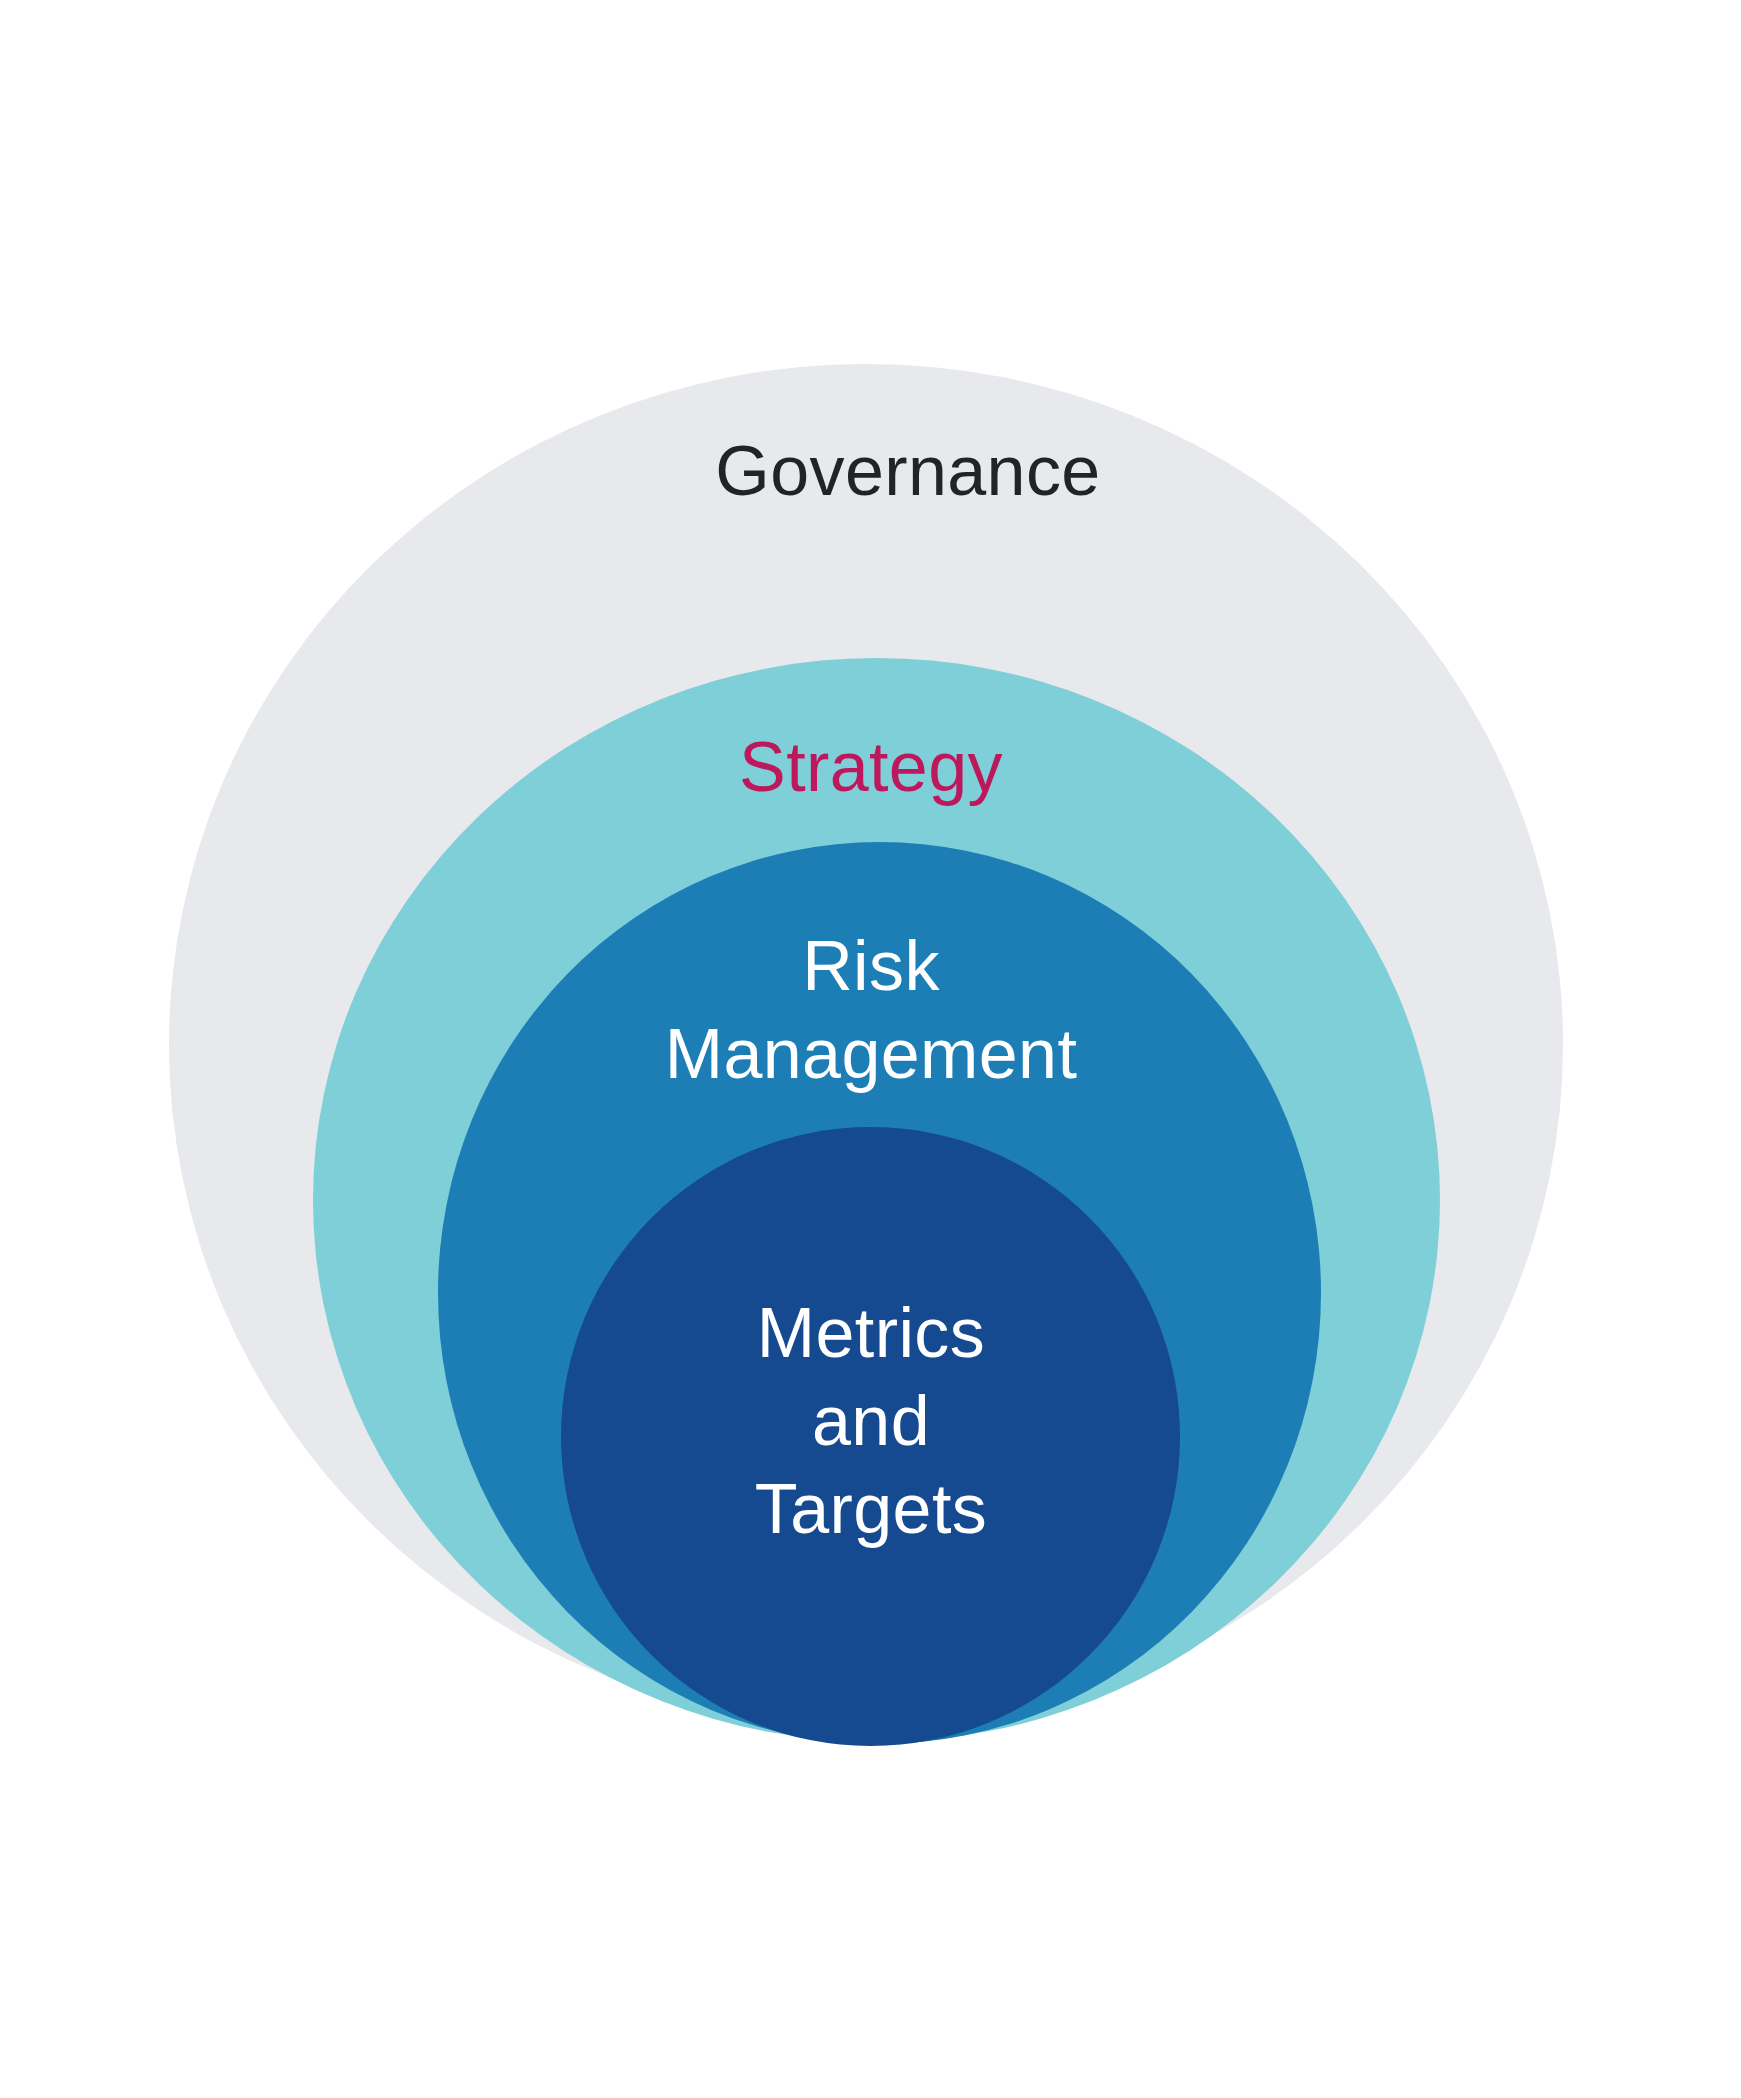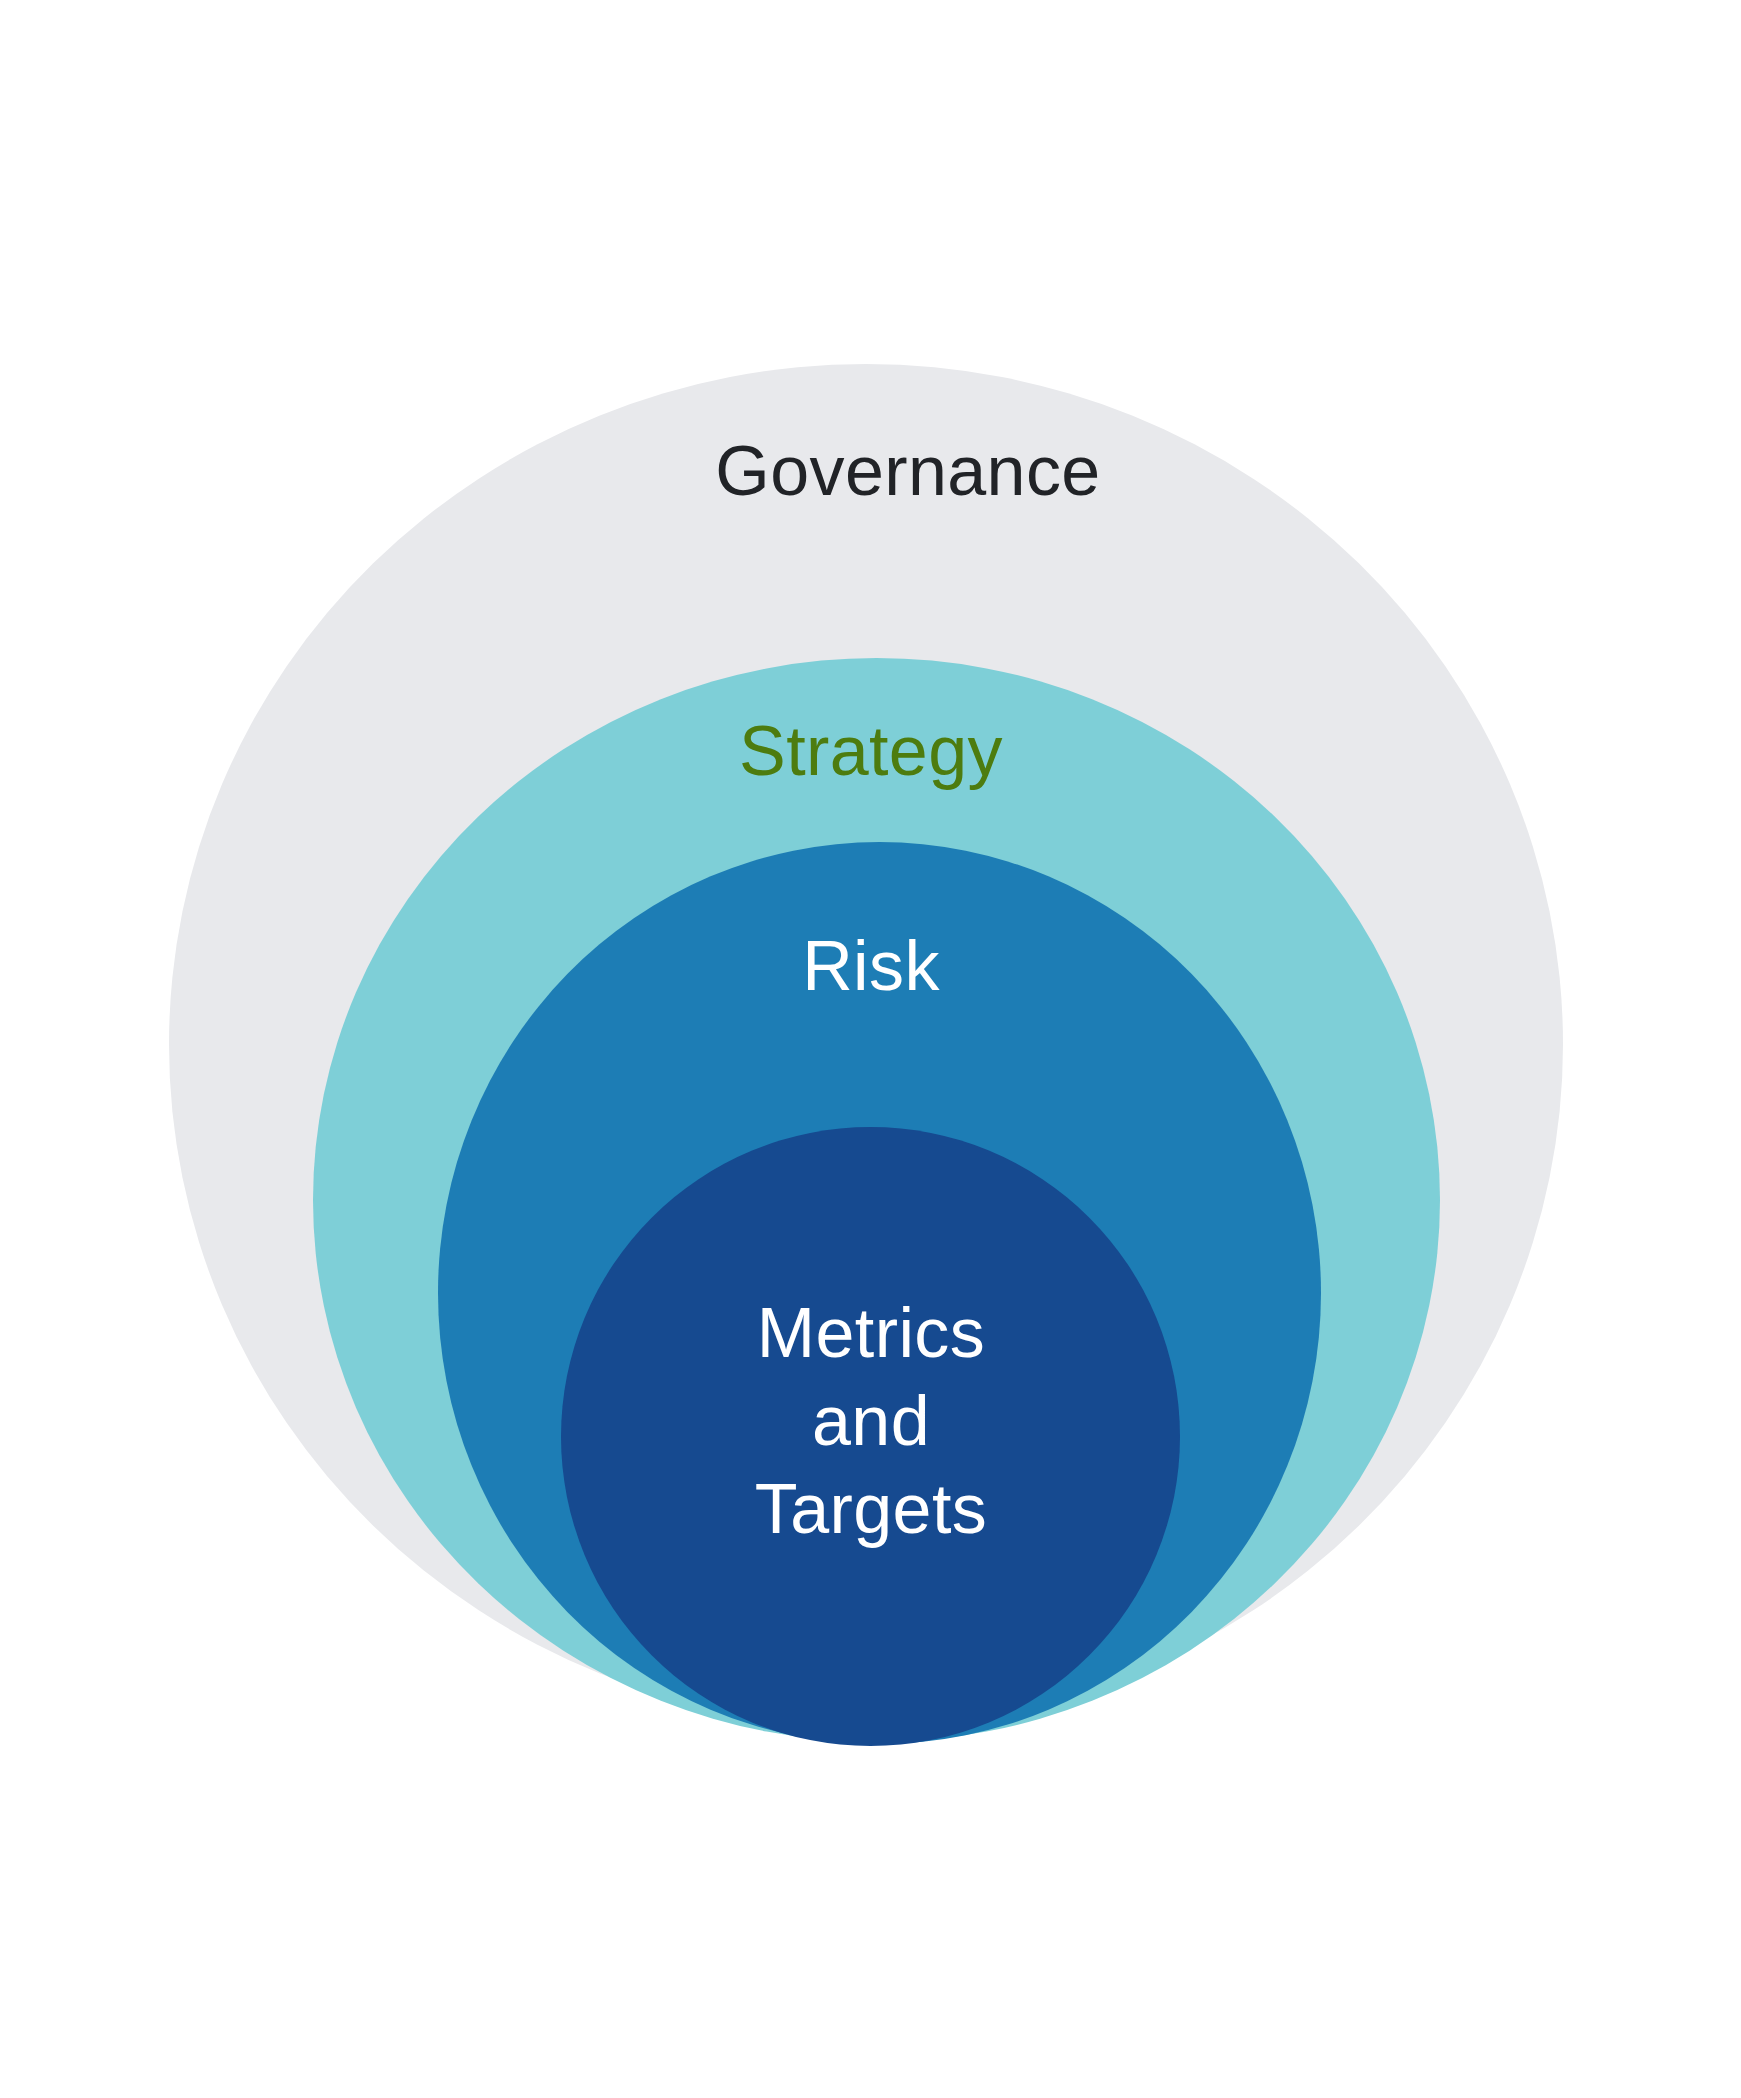--- a/index.html
+++ b/index.html
@@ -57,24 +57,25 @@
   <div class="circle governance" style="background-color: rgb(232, 233, 236);"></div>
 
   <div class="circle strategy" style="background-color: rgb(126, 207, 215);"></div>
 
   <div class="circle risk" style="background-color: rgb(29, 125, 181);"></div>
 
   <div class="circle metrics" style="background-color: rgb(22, 74, 144);"></div>
 
   <div class="label governance-label" style="color: rgb(33, 35, 39);">Governance</div>
 
-  <div class="label strategy-label" style="color: #4d7c0f;">Strategy</div>
+  <div class="label strategy-label" style="color: #be185d; margin-top: 16px;">Strategy</div>
 
   <div class="label risk-label" style="color: rgb(255, 255, 255); margin-top: 9px;">
     <span class="line">Risk</span>
+    <span class="line">Management</span>
   </div>
 
   <div class="label metrics-label" style="color: rgb(255, 255, 255);">
     <span class="line">Metrics</span>
     <span class="line">and</span>
     <span class="line">Targets</span>
   </div>
 
 </div>
 

